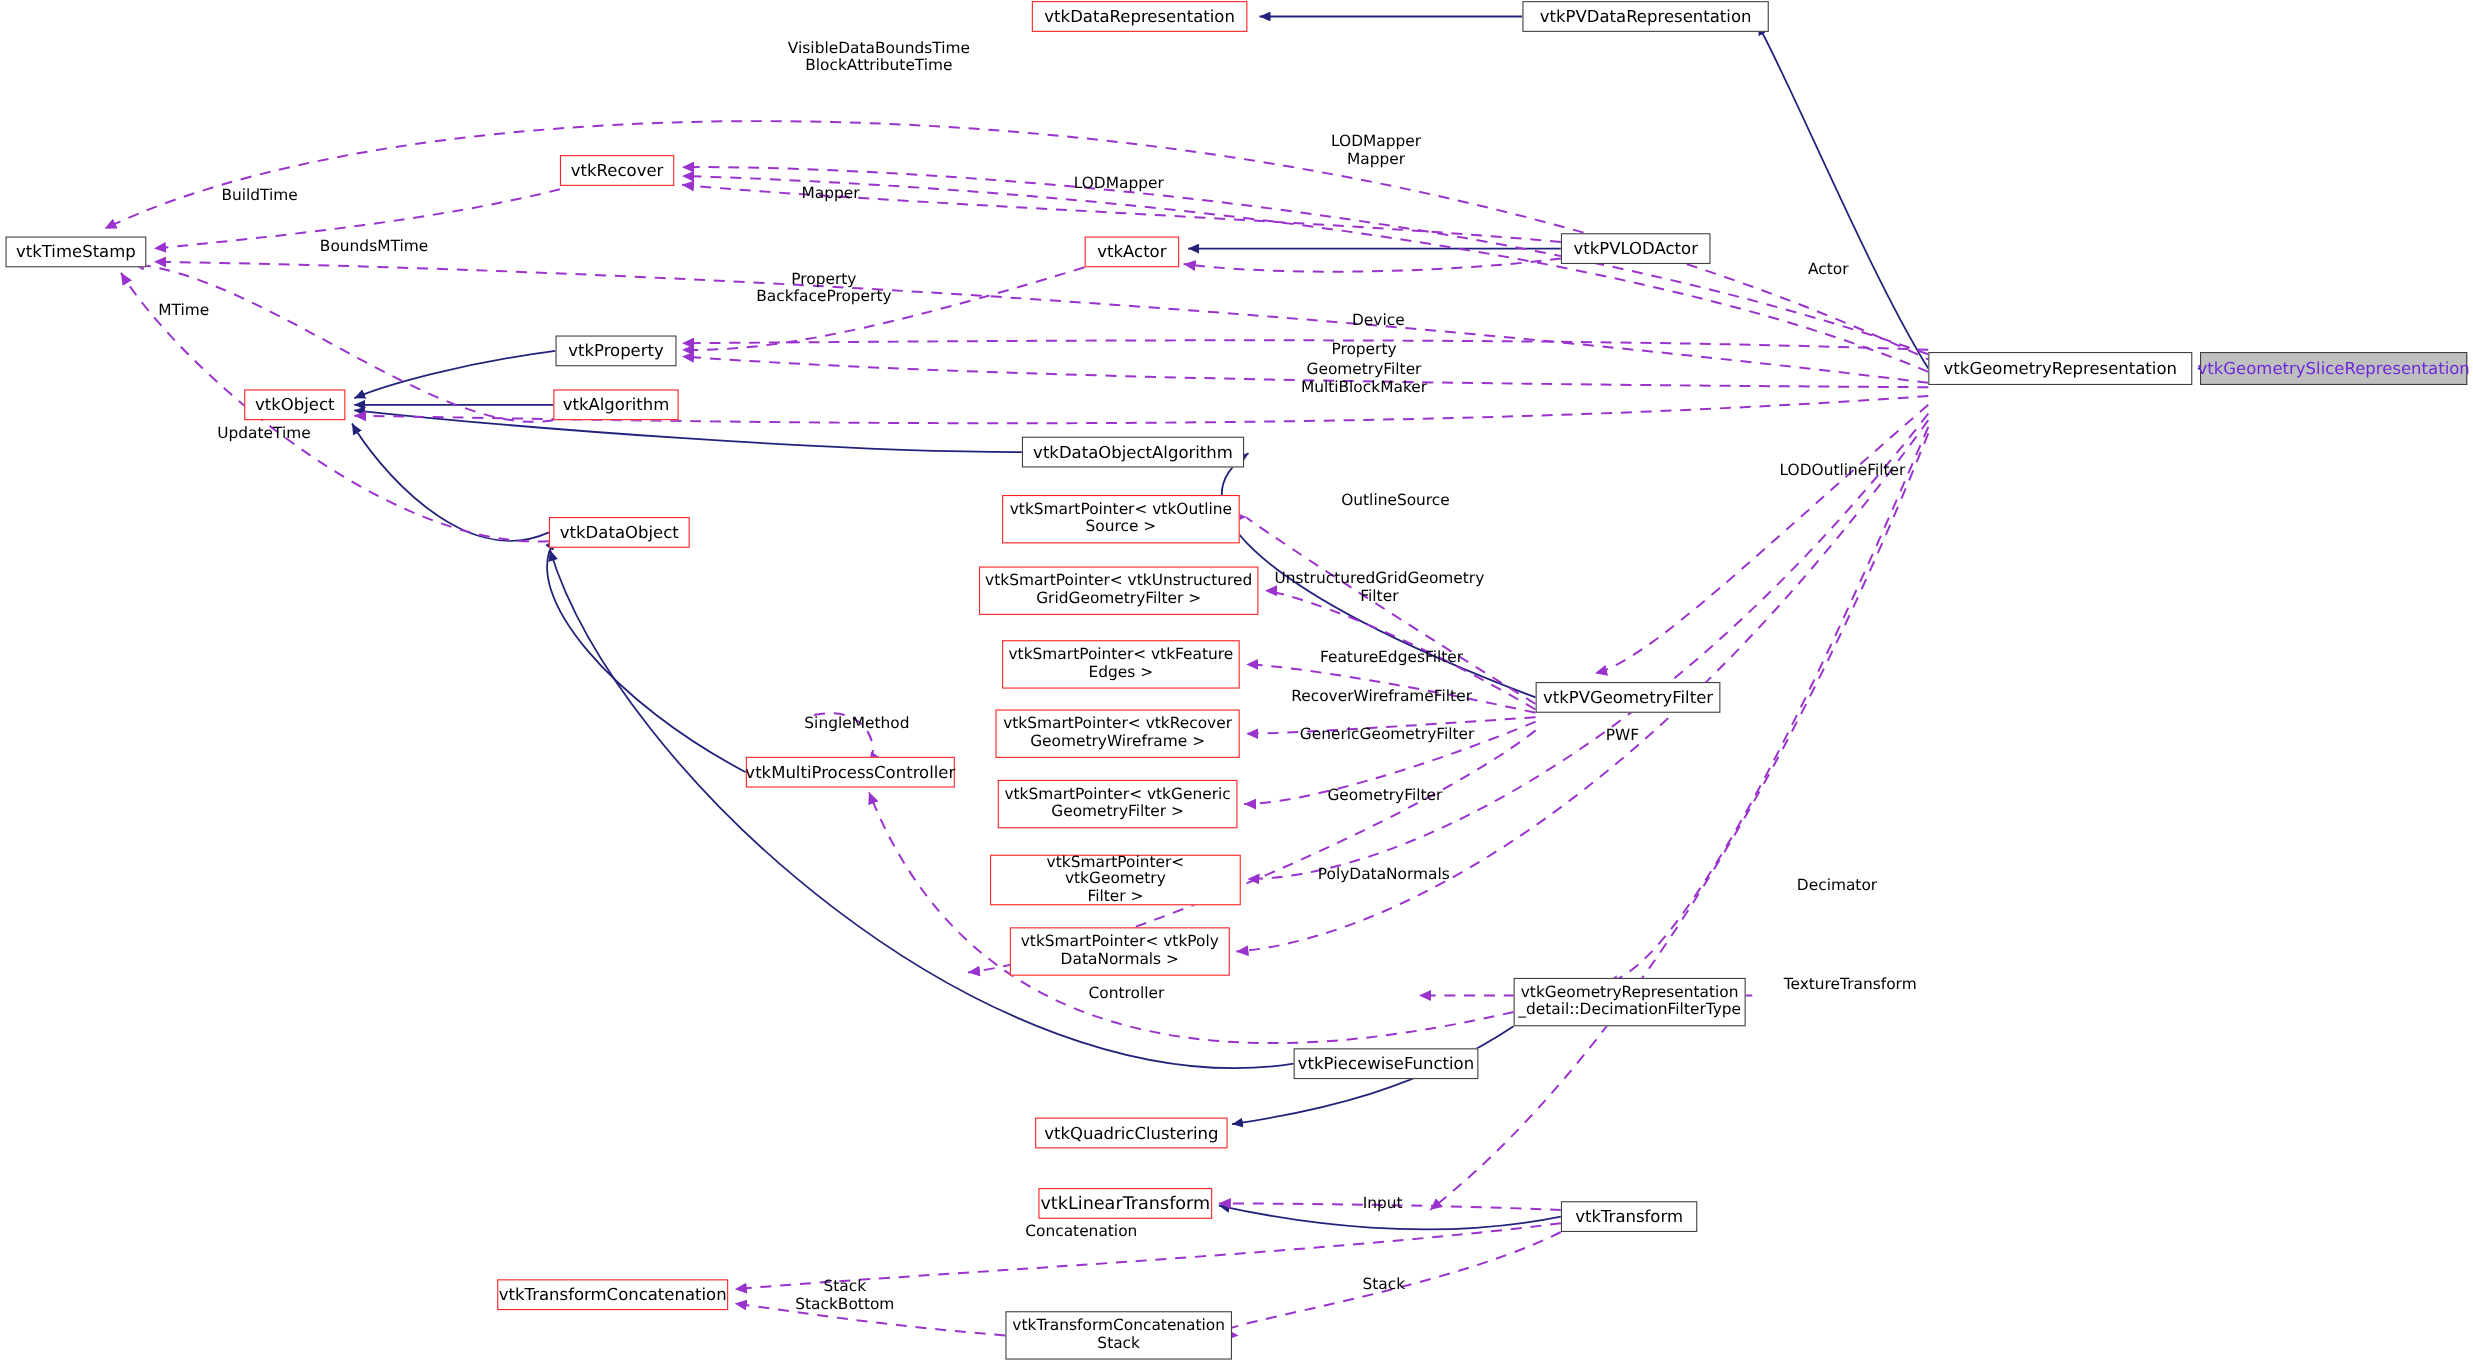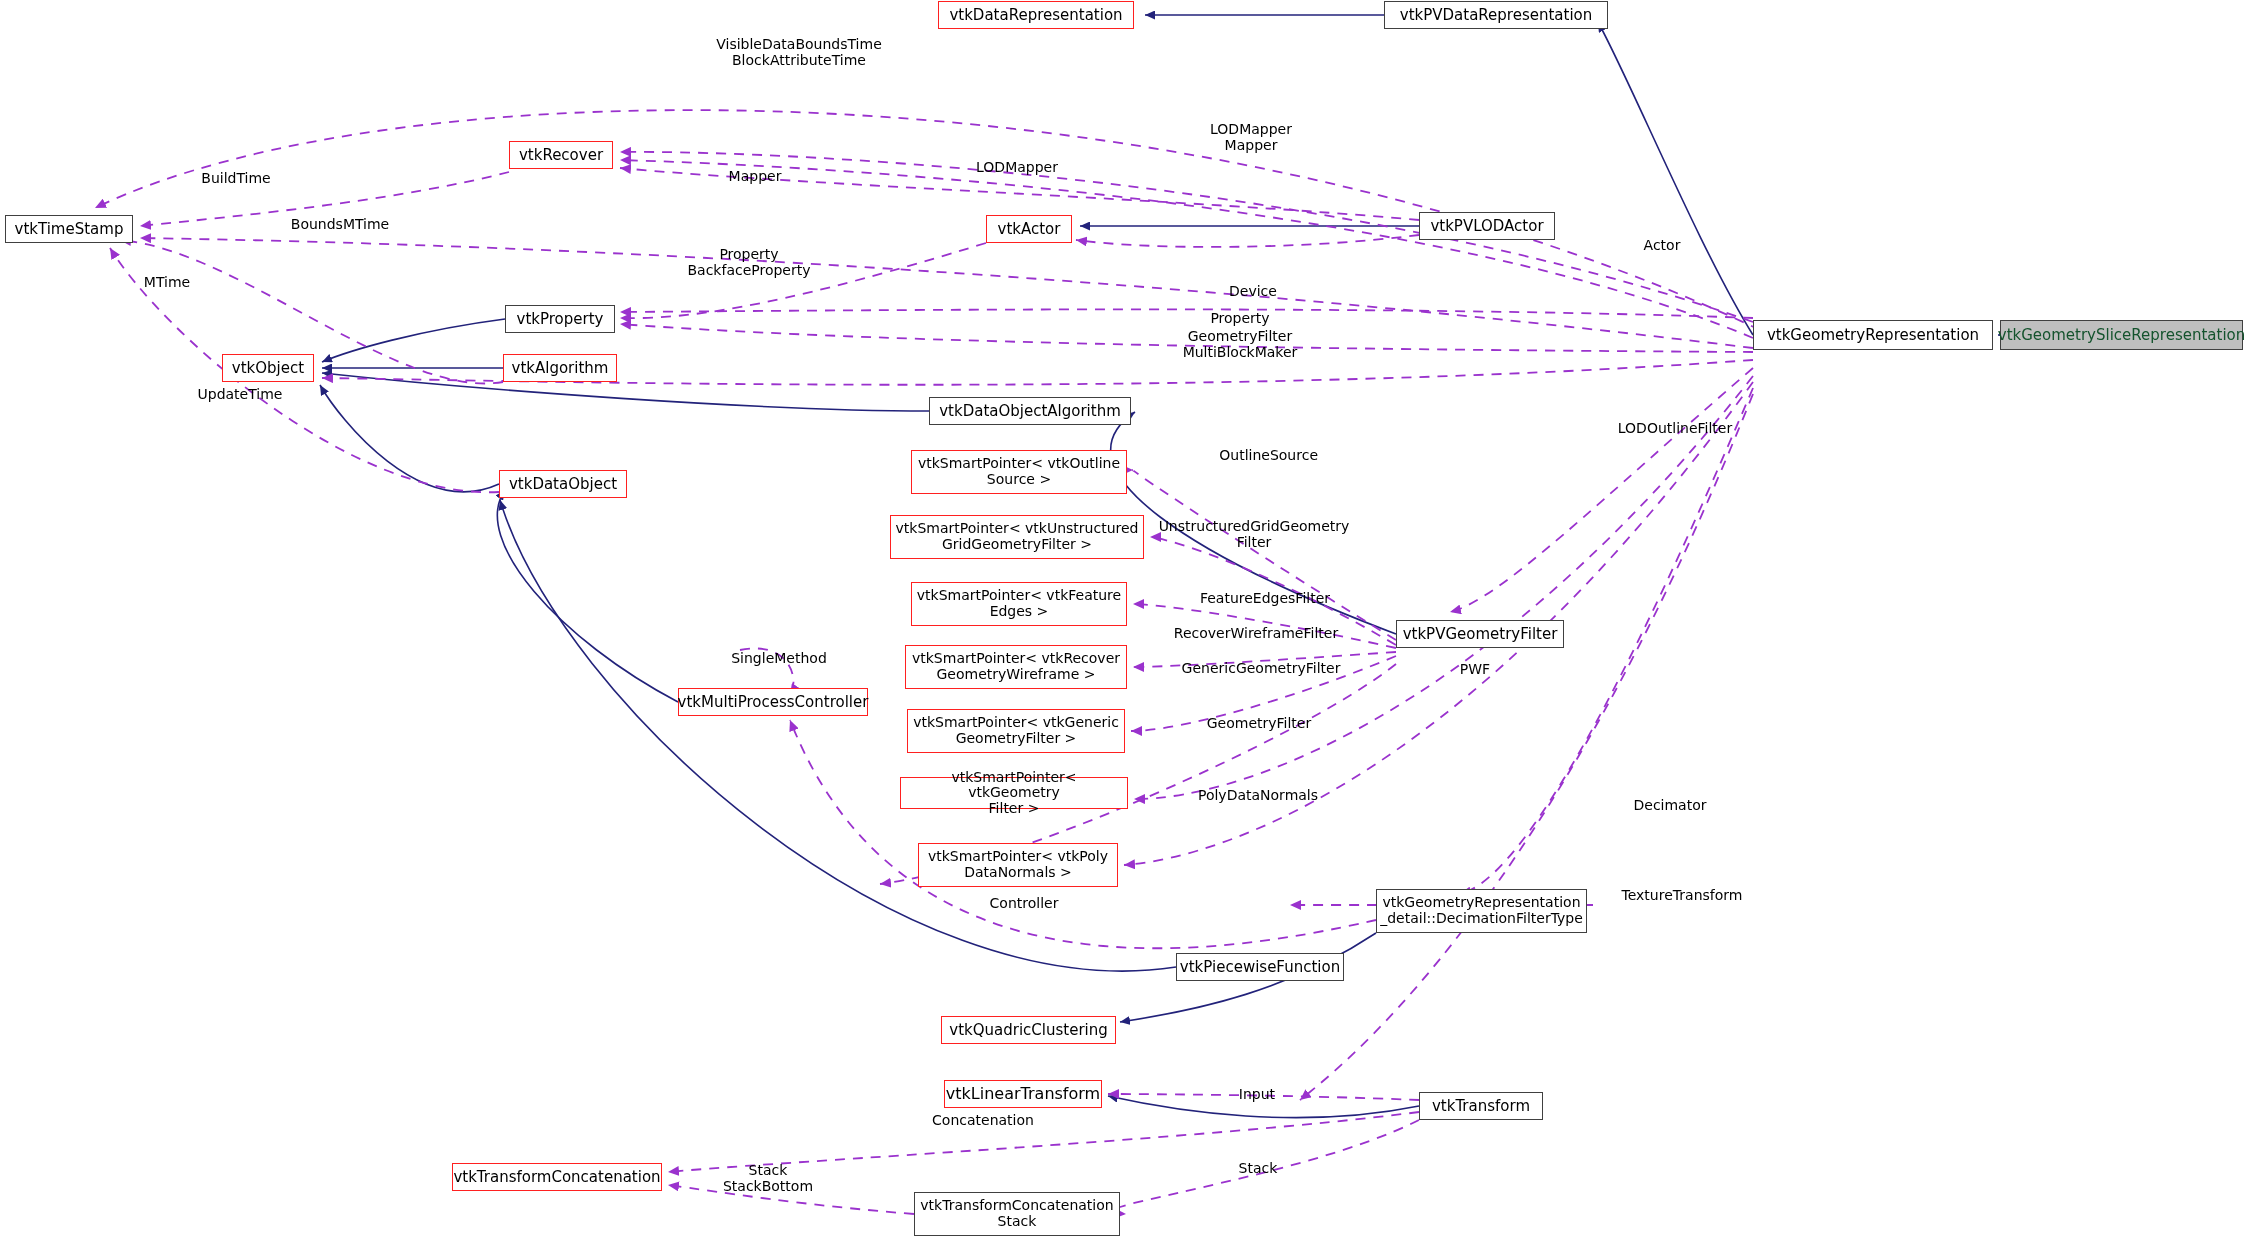--- a/index.html
+++ b/index.html
@@ -39,21 +39,21 @@
     border: 1.6px solid #ff2020;
     color: #000000;
   }
   .node.black {
     border: 1.6px solid #404040;
     color: #000000;
   }
   .node.filled {
     border: 1.6px solid #404040;
     background: #bfbfbf;
-    color: #14532d;
+    color: #6d28d9;
   }
   .elabel {
     position: absolute;
     color: #000000;
     text-align: center;
     line-height: 1.16;
     white-space: pre-line;
     background: transparent;
   }
 </style>
@@ -143,21 +143,21 @@
       <div class="node red" style="left: 890px; top: 515px; width: 254px; height: 44px; font-size: 14px;">vtkSmartPointer&lt; vtkUnstructured
 GridGeometryFilter &gt;</div>
       <div class="node red" style="left: 911px; top: 582px; width: 216px; height: 44px; font-size: 14px;">vtkSmartPointer&lt; vtkFeature
 Edges &gt;</div>
       <div class="node black" style="left: 1396px; top: 620px; width: 168px; height: 28px; font-size: 15px;">vtkPVGeometryFilter</div>
       <div class="node red" style="left: 905px; top: 645px; width: 222px; height: 44px; font-size: 14px;">vtkSmartPointer&lt; vtkRecover
 GeometryWireframe &gt;</div>
       <div class="node red" style="left: 678px; top: 688px; width: 190px; height: 28px; font-size: 15px;">vtkMultiProcessController</div>
       <div class="node red" style="left: 907px; top: 709px; width: 218px; height: 44px; font-size: 14px;">vtkSmartPointer&lt; vtkGeneric
 GeometryFilter &gt;</div>
-      <div class="node red" style="left: 900px; top: 777px; width: 228px; height: 32px; font-size: 14px;">vtkSmartPointer&lt; vtkGeometry
+      <div class="node red" style="left: 900px; top: 777px; width: 228px; height: 46px; font-size: 14px;">vtkSmartPointer&lt; vtkGeometry
 Filter &gt;</div>
       <div class="node red" style="left: 918px; top: 843px; width: 200px; height: 44px; font-size: 14px;">vtkSmartPointer&lt; vtkPoly
 DataNormals &gt;</div>
       <div class="node black" style="left: 1376px; top: 889px; width: 211px; height: 44px; font-size: 14px;">vtkGeometryRepresentation
 _detail::DecimationFilterType</div>
       <div class="node black" style="left: 1176px; top: 953px; width: 168px; height: 28px; font-size: 15px;">vtkPiecewiseFunction</div>
       <div class="node red" style="left: 941px; top: 1016px; width: 175px; height: 28px; font-size: 15px;">vtkQuadricClustering</div>
       <div class="node red" style="left: 944px; top: 1080px; width: 158px; height: 28px; font-size: 16px;">vtkLinearTransform</div>
       <div class="node black" style="left: 1419px; top: 1092px; width: 124px; height: 28px; font-size: 15px; text-align: right;">vtkTransform</div>
       <div class="node red" style="left: 452px; top: 1163px; width: 210px; height: 28px; font-size: 15px;">vtkTransformConcatenation</div>

